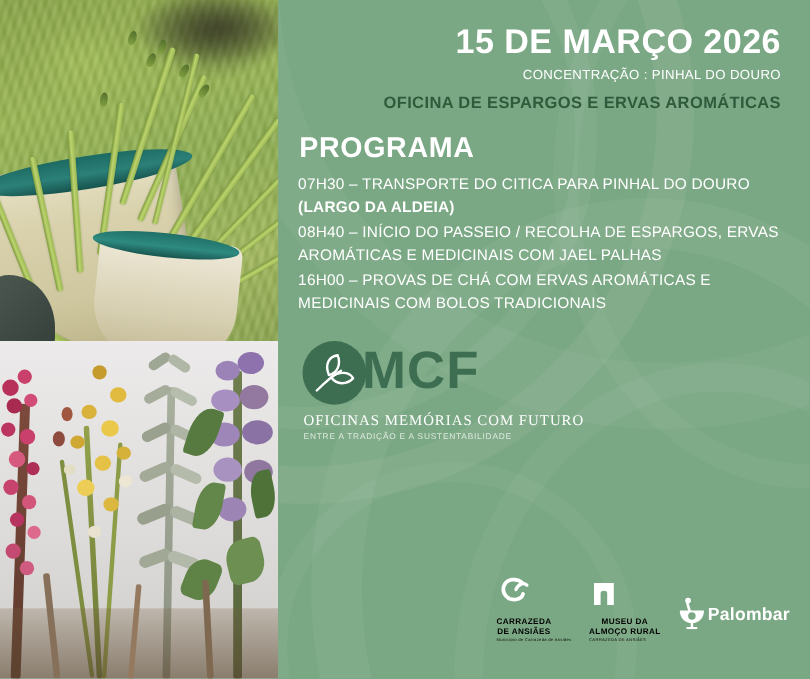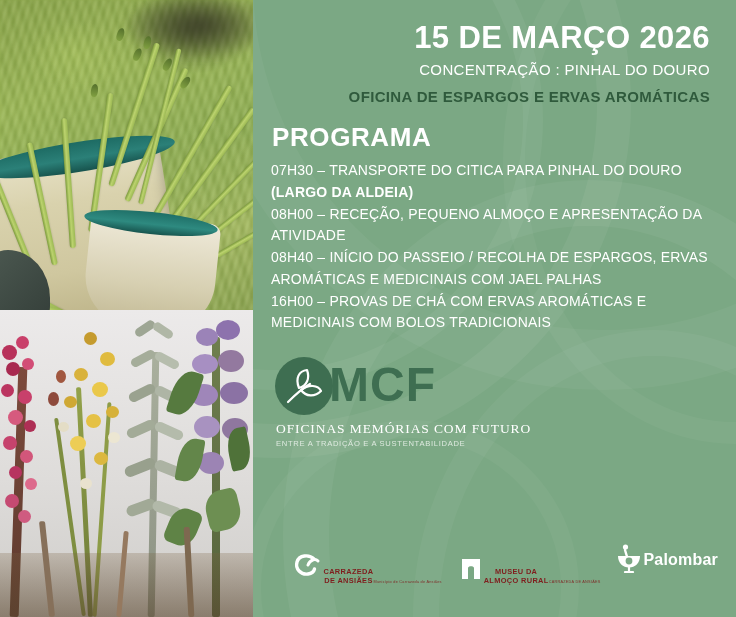--- a/index.html
+++ b/index.html
@@ -67,21 +67,21 @@
 
   .panel-inner{position:relative;z-index:3;padding:0 16px 0 18px;}
 
   
   .hdr{text-align:right;padding-top:22px;padding-right:10px;}
   .date-line{
     color:#ffffff;font-weight:bold;font-size:31px;letter-spacing:.4px;line-height:1.05;
     margin:0;white-space:nowrap;
   }
   .conc-line{
-    color:#ffffff;font-size:15px;letter-spacing:.35px;line-height:1.25;margin:6px 0 0 0;white-space:nowrap;
+    color:#ffffff;font-size:12px;letter-spacing:.35px;line-height:1.25;margin:6px 0 0 0;white-space:nowrap;
   }
   .oficina-line{
     color:#2f5a3c;font-weight:bold;font-size:15px;letter-spacing:.35px;line-height:1.2;
     margin:9px 0 0 0;white-space:nowrap;
   }
 
   
   .programa-title{
     color:#ffffff;font-size:26px;letter-spacing:.6px;margin:18px 0 10px 1px;line-height:1;
   }
@@ -98,21 +98,21 @@
     position:absolute;left:0;top:0;color:#3e6e51;font-weight:bold;font-size:48px;
     letter-spacing:1px;line-height:64px;
   }
   .omcf-o{position:absolute;left:2px;top:4px;width:58px;height:58px;border-radius:50%;background:#3e6e51;}
   .omcf-leaf{position:absolute;left:10px;top:12px;width:42px;height:42px;}
   .omcf-sub{position:absolute;left:3px;top:68px;color:#ffffff;font-size:13.5px;letter-spacing:.9px;white-space:nowrap;font-family:Liberation Serif, serif;}
   .omcf-tag{position:absolute;left:3px;top:86px;color:#e6efe7;font-size:7.6px;letter-spacing:.7px;white-space:nowrap;opacity:.92;}
 
   
   .partners{position:absolute;right:18px;bottom:32px;display:flex;align-items:flex-end;gap:16px;z-index:4;}
-  .plogo{display:flex;flex-direction:row;align-items:flex-end;color:#7f1d1d;}
+  .plogo{display:flex;flex-direction:column;align-items:flex-start;color:#000000;}
   .plogo .mark{display:block;}
   .p-name{font-weight:bold;font-size:7.4px;letter-spacing:.35px;line-height:1.22;text-align:center;margin-top:3px;}
   .p-sub{font-size:3.8px;letter-spacing:.25px;text-align:center;margin-top:2px;opacity:.9;line-height:1.3;}
   .palombar{display:flex;align-items:center;gap:1px;}
   .palombar-word{font-weight:bold;font-size:16px;color:#ffffff;letter-spacing:.2px;}
 </style>
 </head>
 <body>
 
 <div id="poster">
@@ -244,21 +244,20 @@
         <p class="conc-line">CONCENTRAÇÃO : PINHAL DO DOURO</p>
         <p class="oficina-line">OFICINA  DE ESPARGOS E ERVAS AROMÁTICAS</p>
       </div>
 
       <h2 class="programa-title">PROGRAMA</h2>
 
       <ul class="prog-list">
         <li class="prog-item">
           <span>07H30 – TRANSPORTE DO CITICA PARA PINHAL DO DOURO </span><b>(LARGO DA ALDEIA)</b>
         </li>
-        <li class="prog-item">08H00 – RECEÇÃO, PEQUENO ALMOÇO E APRESENTAÇÃO DA ATIVIDADE</li>
         <li class="prog-item">08H40 – INÍCIO DO PASSEIO / RECOLHA DE ESPARGOS, ERVAS AROMÁTICAS E MEDICINAIS COM JAEL PALHAS</li>
         <li class="prog-item">16H00 – PROVAS DE CHÁ COM ERVAS AROMÁTICAS E MEDICINAIS COM BOLOS TRADICIONAIS</li>
       </ul>
 
       <div class="omcf-wrap">
         <div class="omcf-o"></div>
         <span class="omcf-leaf">
           <svg width="42" height="42" viewBox="0 0 42 42">
             <path d="M5 37 C12 30 18 24 27 19" stroke="#ffffff" stroke-width="2.2" fill="none" stroke-linecap="round"></path>
             <path d="M16 23 C12 13 16 6 24 5 C27 13 24 21 16 23 Z" fill="none" stroke="#ffffff" stroke-width="2.2" stroke-linejoin="round"></path>

